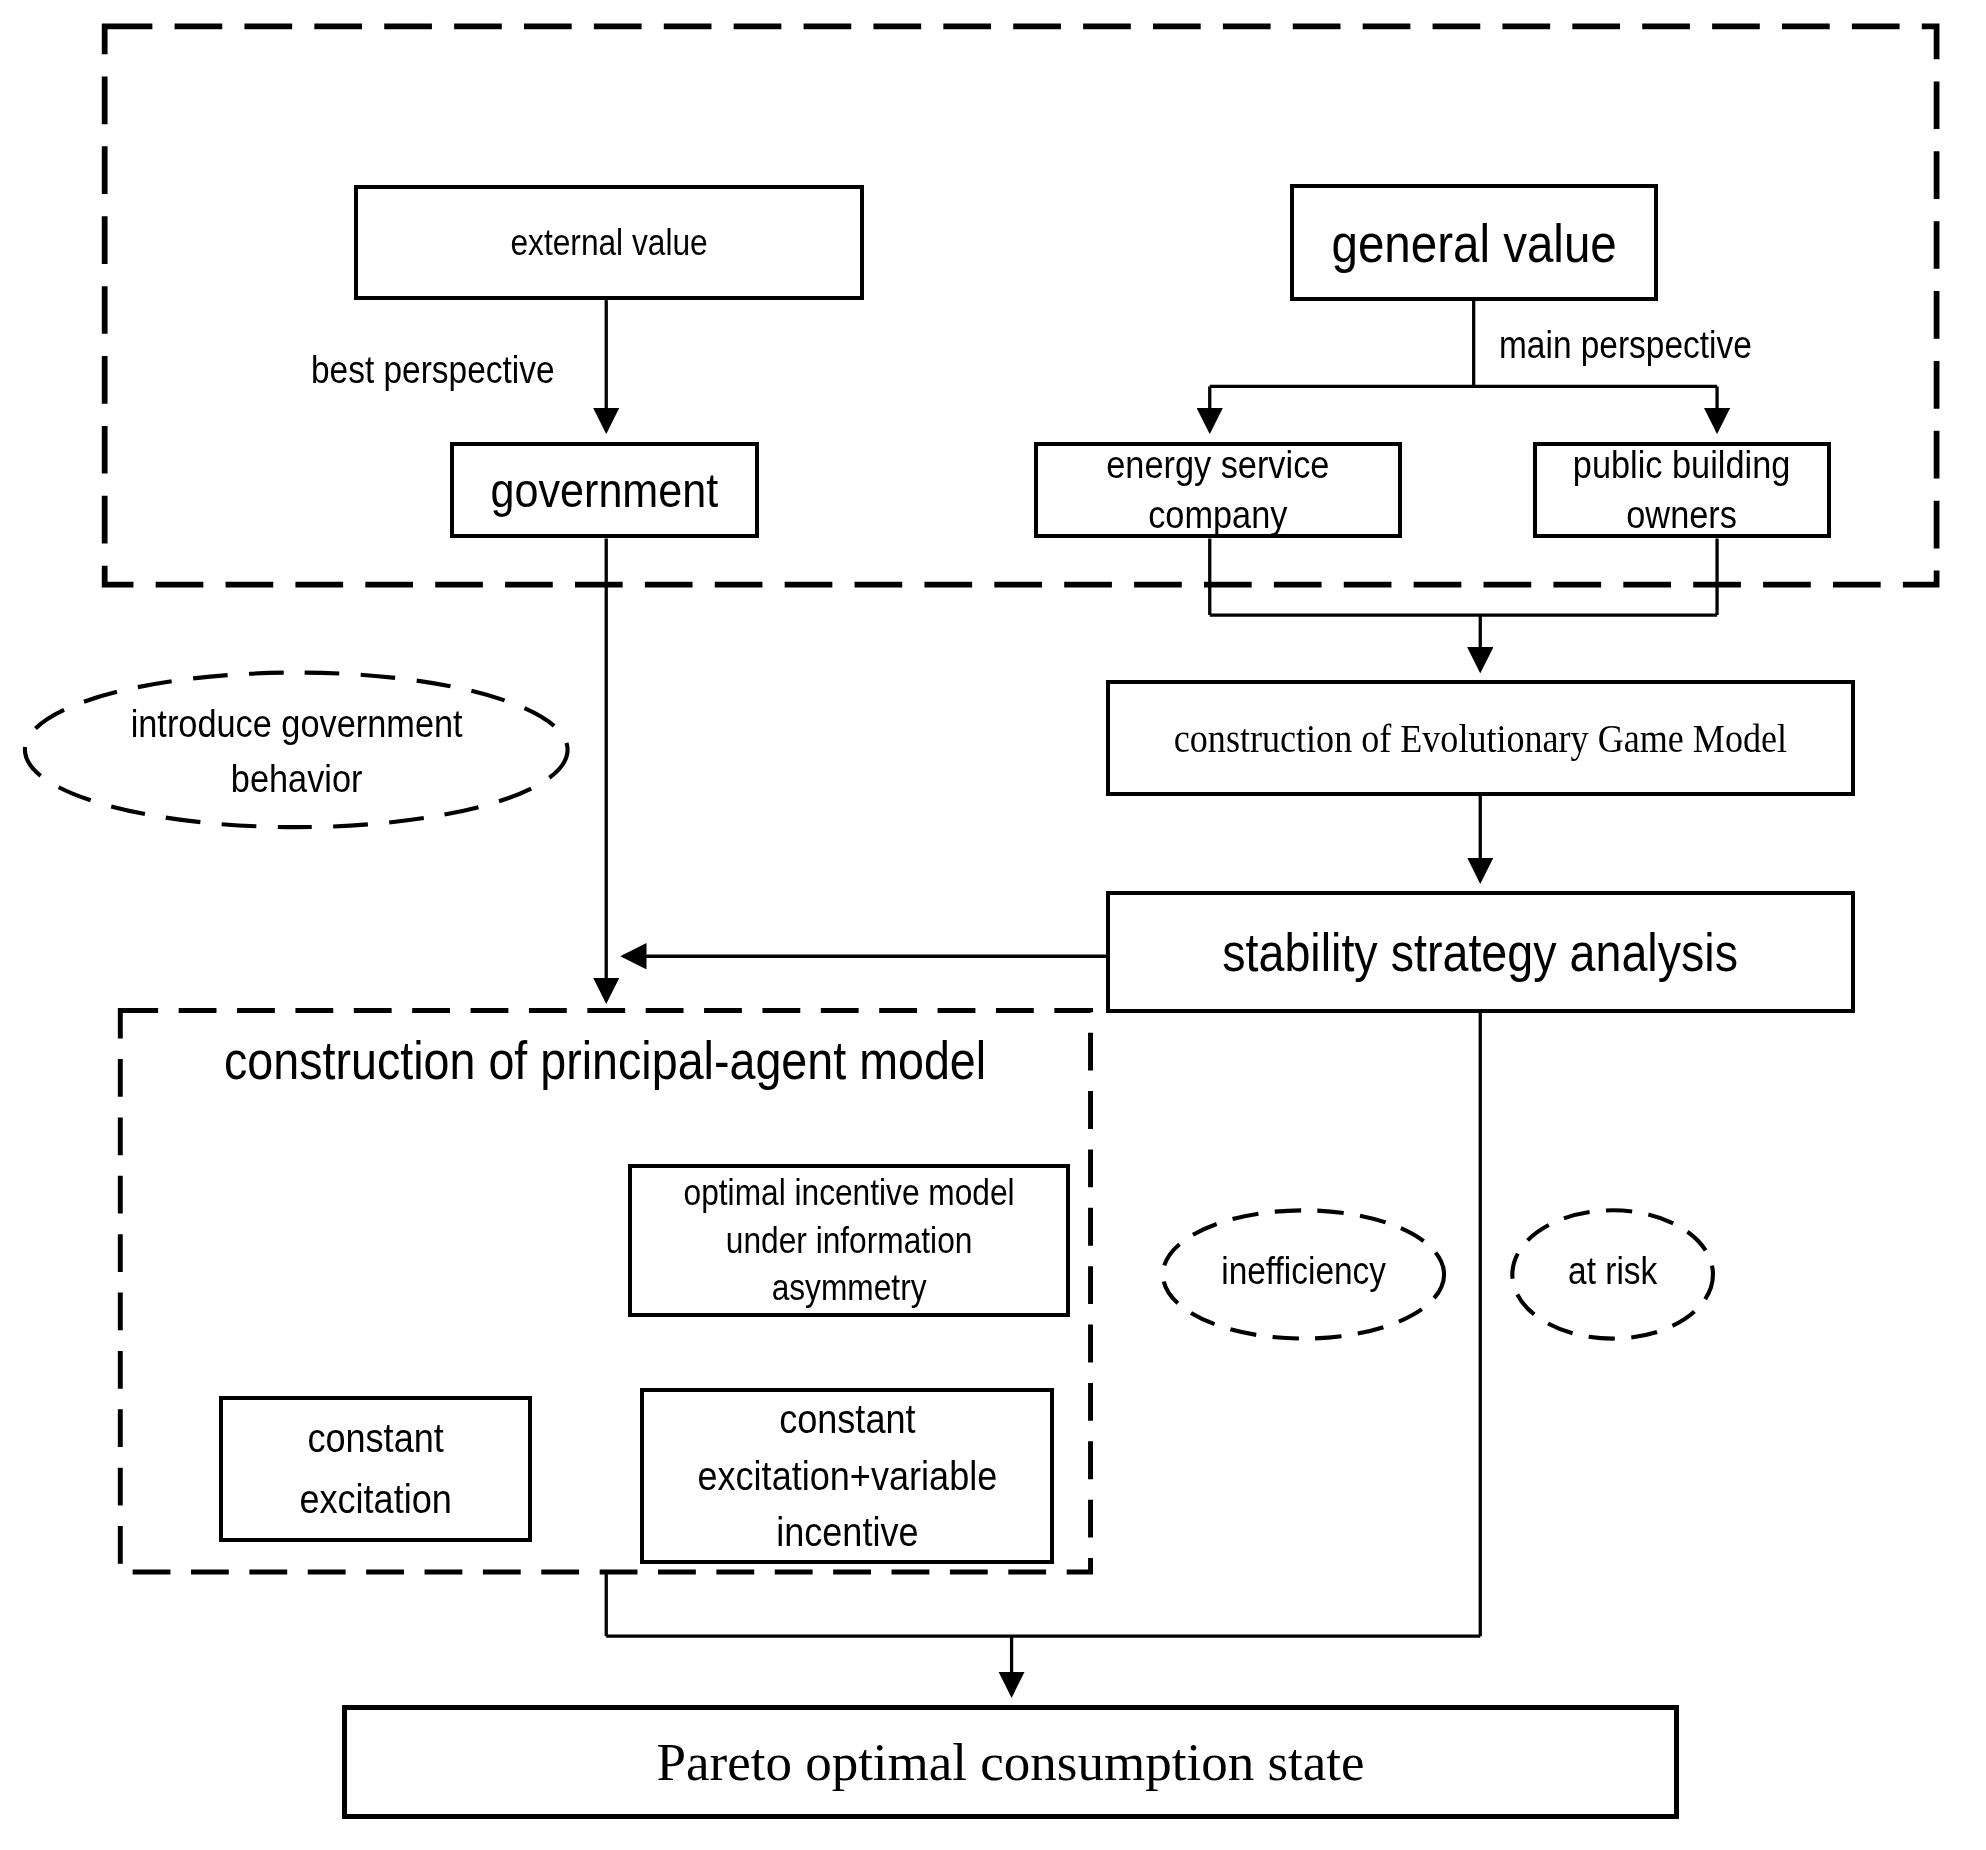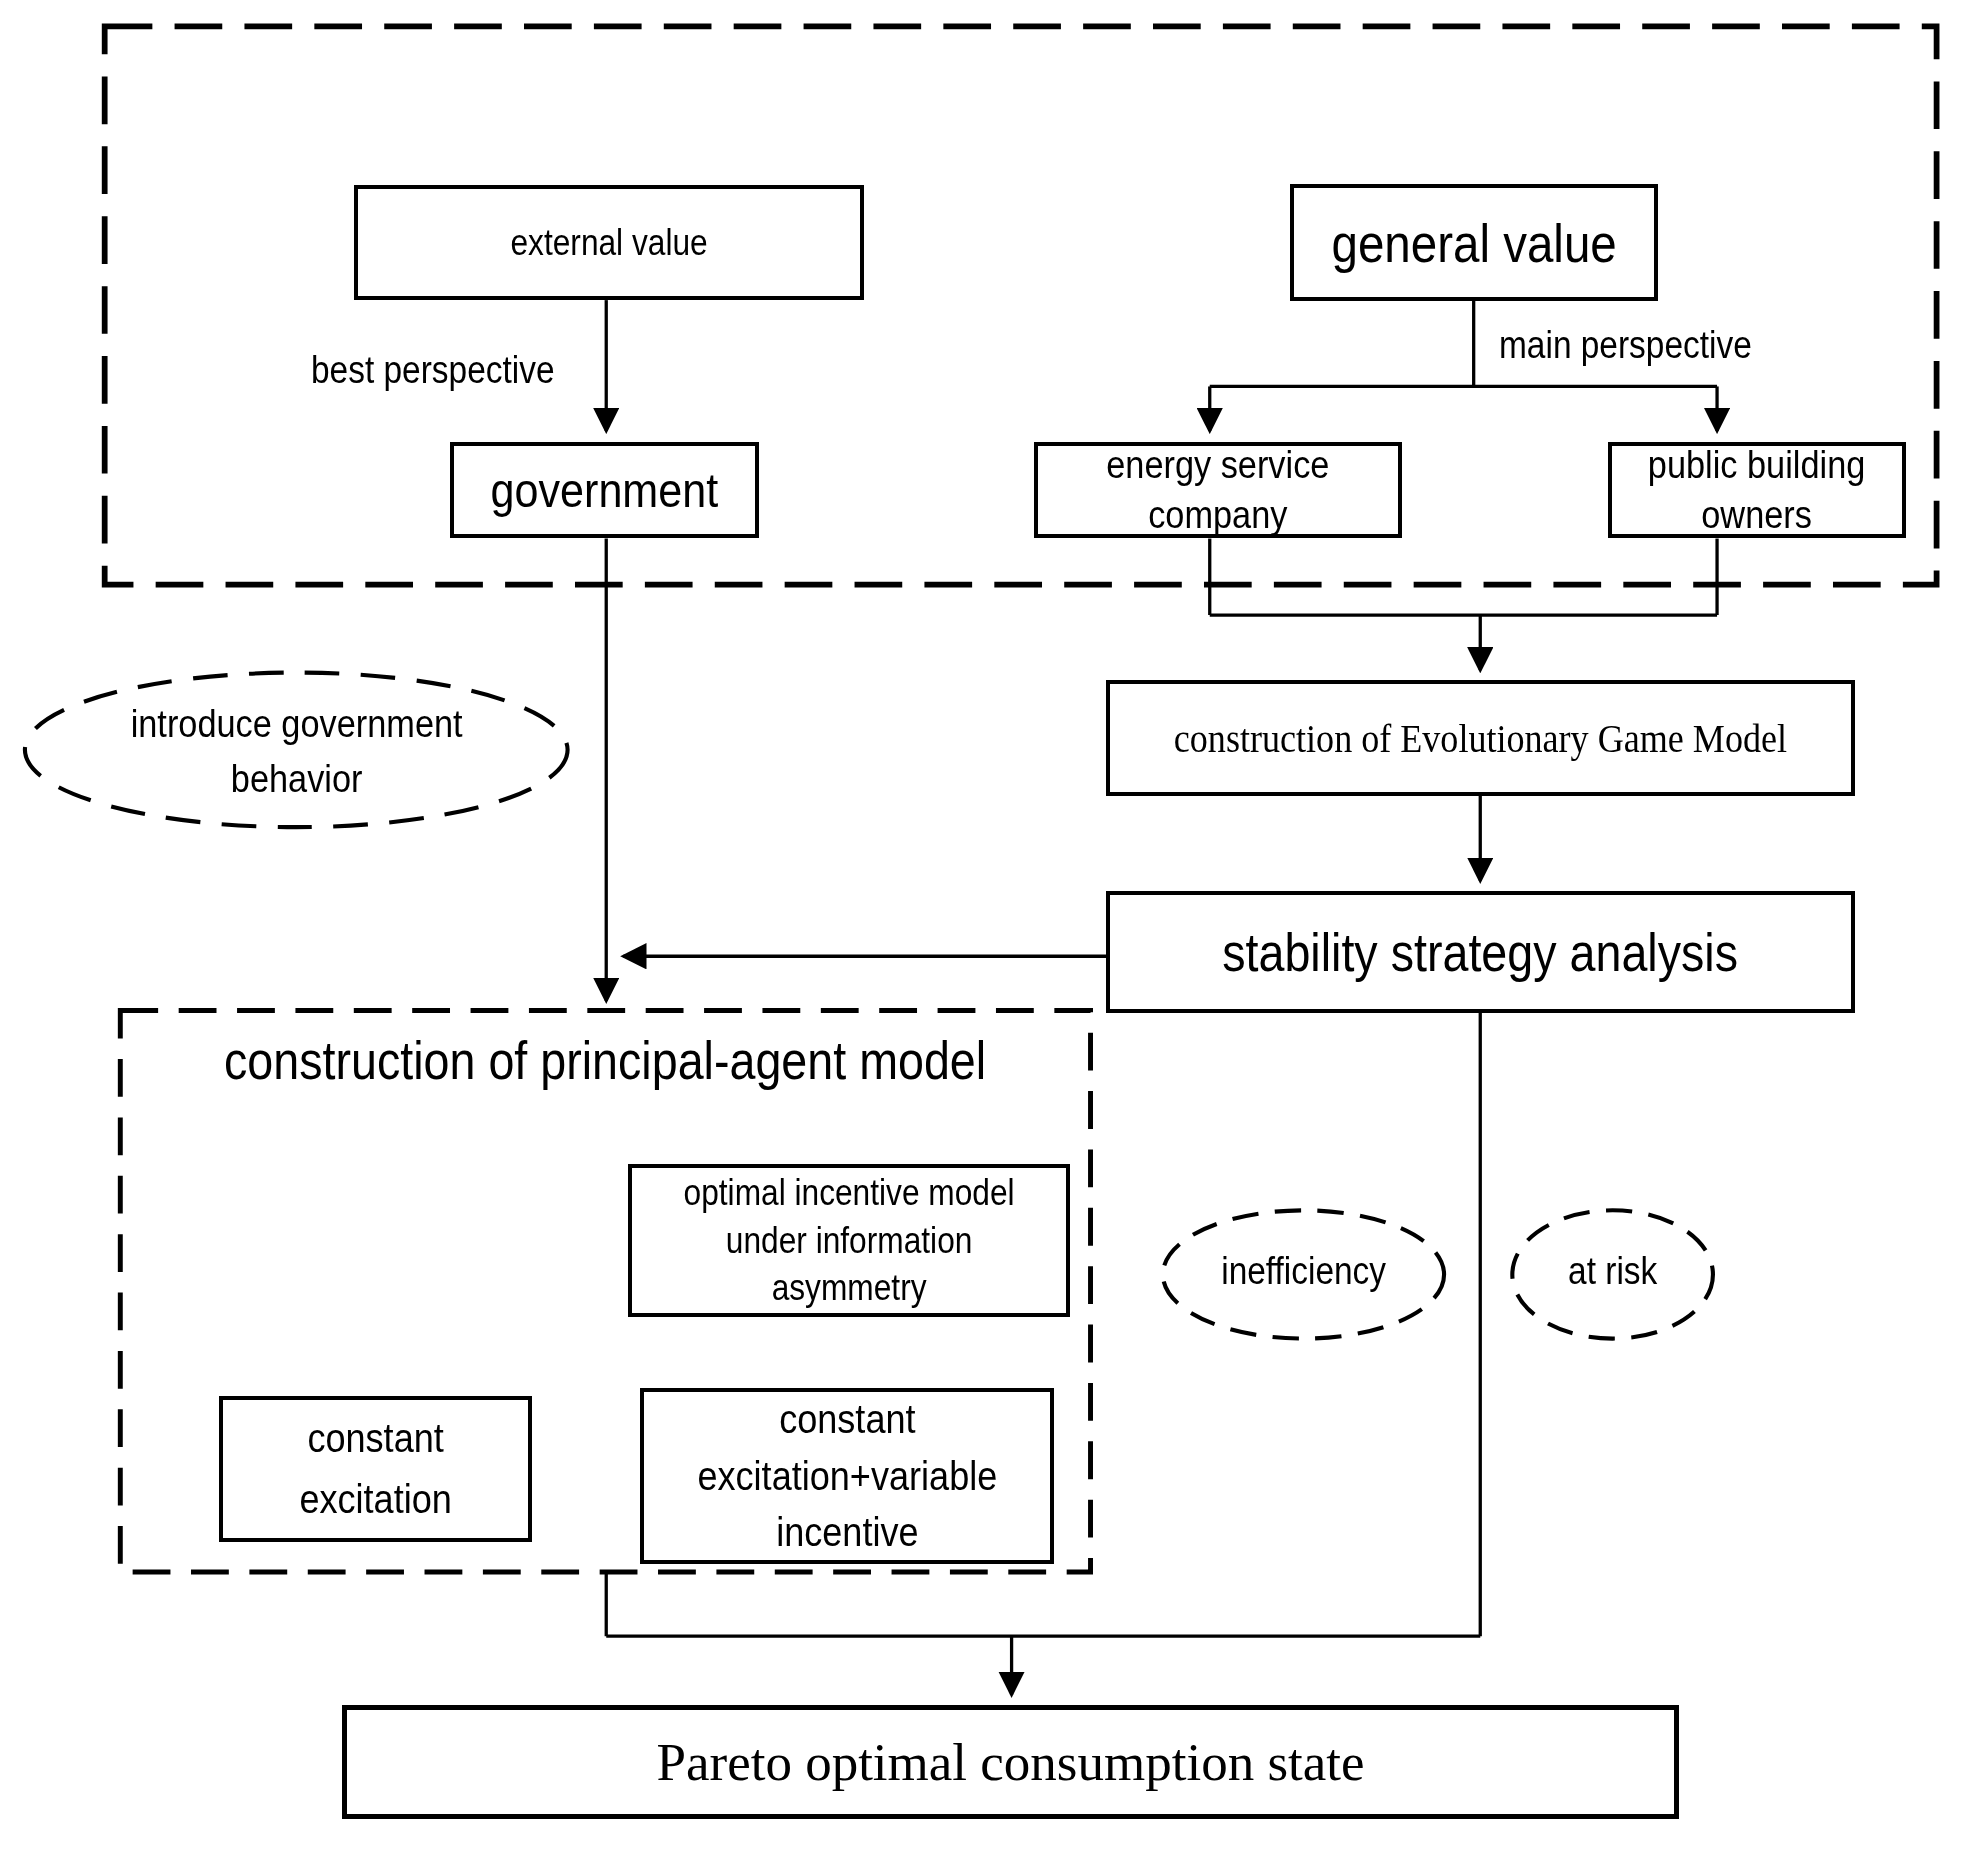--- a/index.html
+++ b/index.html
@@ -40,21 +40,21 @@
 
   
   .t-title   { left: 171px; top: 30px; width: 1645px; text-align: center;
                font-size: 61px; line-height: 1.3; }
   .b-external{ left: 354px;  top: 185px;  width: 510px; height: 115px; font-size: 36px; }
   .b-general { left: 1290px; top: 184px;  width: 368px; height: 117px; font-size: 54px; }
   .l-best    { left: 311px;  top: 349px;  font-size: 38px; }
   .l-main    { left: 1499px; top: 324px;  font-size: 38px; }
   .b-gov     { left: 450px;  top: 442px;  width: 309px; height: 96px; font-size: 49px; }
   .b-esc     { left: 1026px; top: 442px;  width: 368px; height: 96px; font-size: 39px; line-height: 1.28; margin-left: 8px; }
-  .b-pbo     { left: 1608px; top: 442px;  width: 298px; height: 96px; font-size: 39px; line-height: 1.28; }
+  .b-pbo     { left: 1533px; top: 442px;  width: 298px; height: 96px; font-size: 39px; line-height: 1.28; }
 
   
   .b-evo     { left: 1106px; top: 680px;  width: 749px; height: 116px; font-size: 41px; font-family: Liberation Serif, serif; }
   .b-stab    { left: 1106px; top: 891px; width: 749px; height: 122px; font-size: 53px; }
 
   
   .l-igb     { left: 25px;   top: 697px;  width: 543px; text-align: center;
                font-size: 39px; line-height: 1.4; }
   .l-ineff   { left: 1162px; top: 1250px; width: 283px; text-align: center; font-size: 38px; }
   .l-risk    { left: 1512px; top: 1250px; width: 201px; text-align: center; font-size: 38px; }

